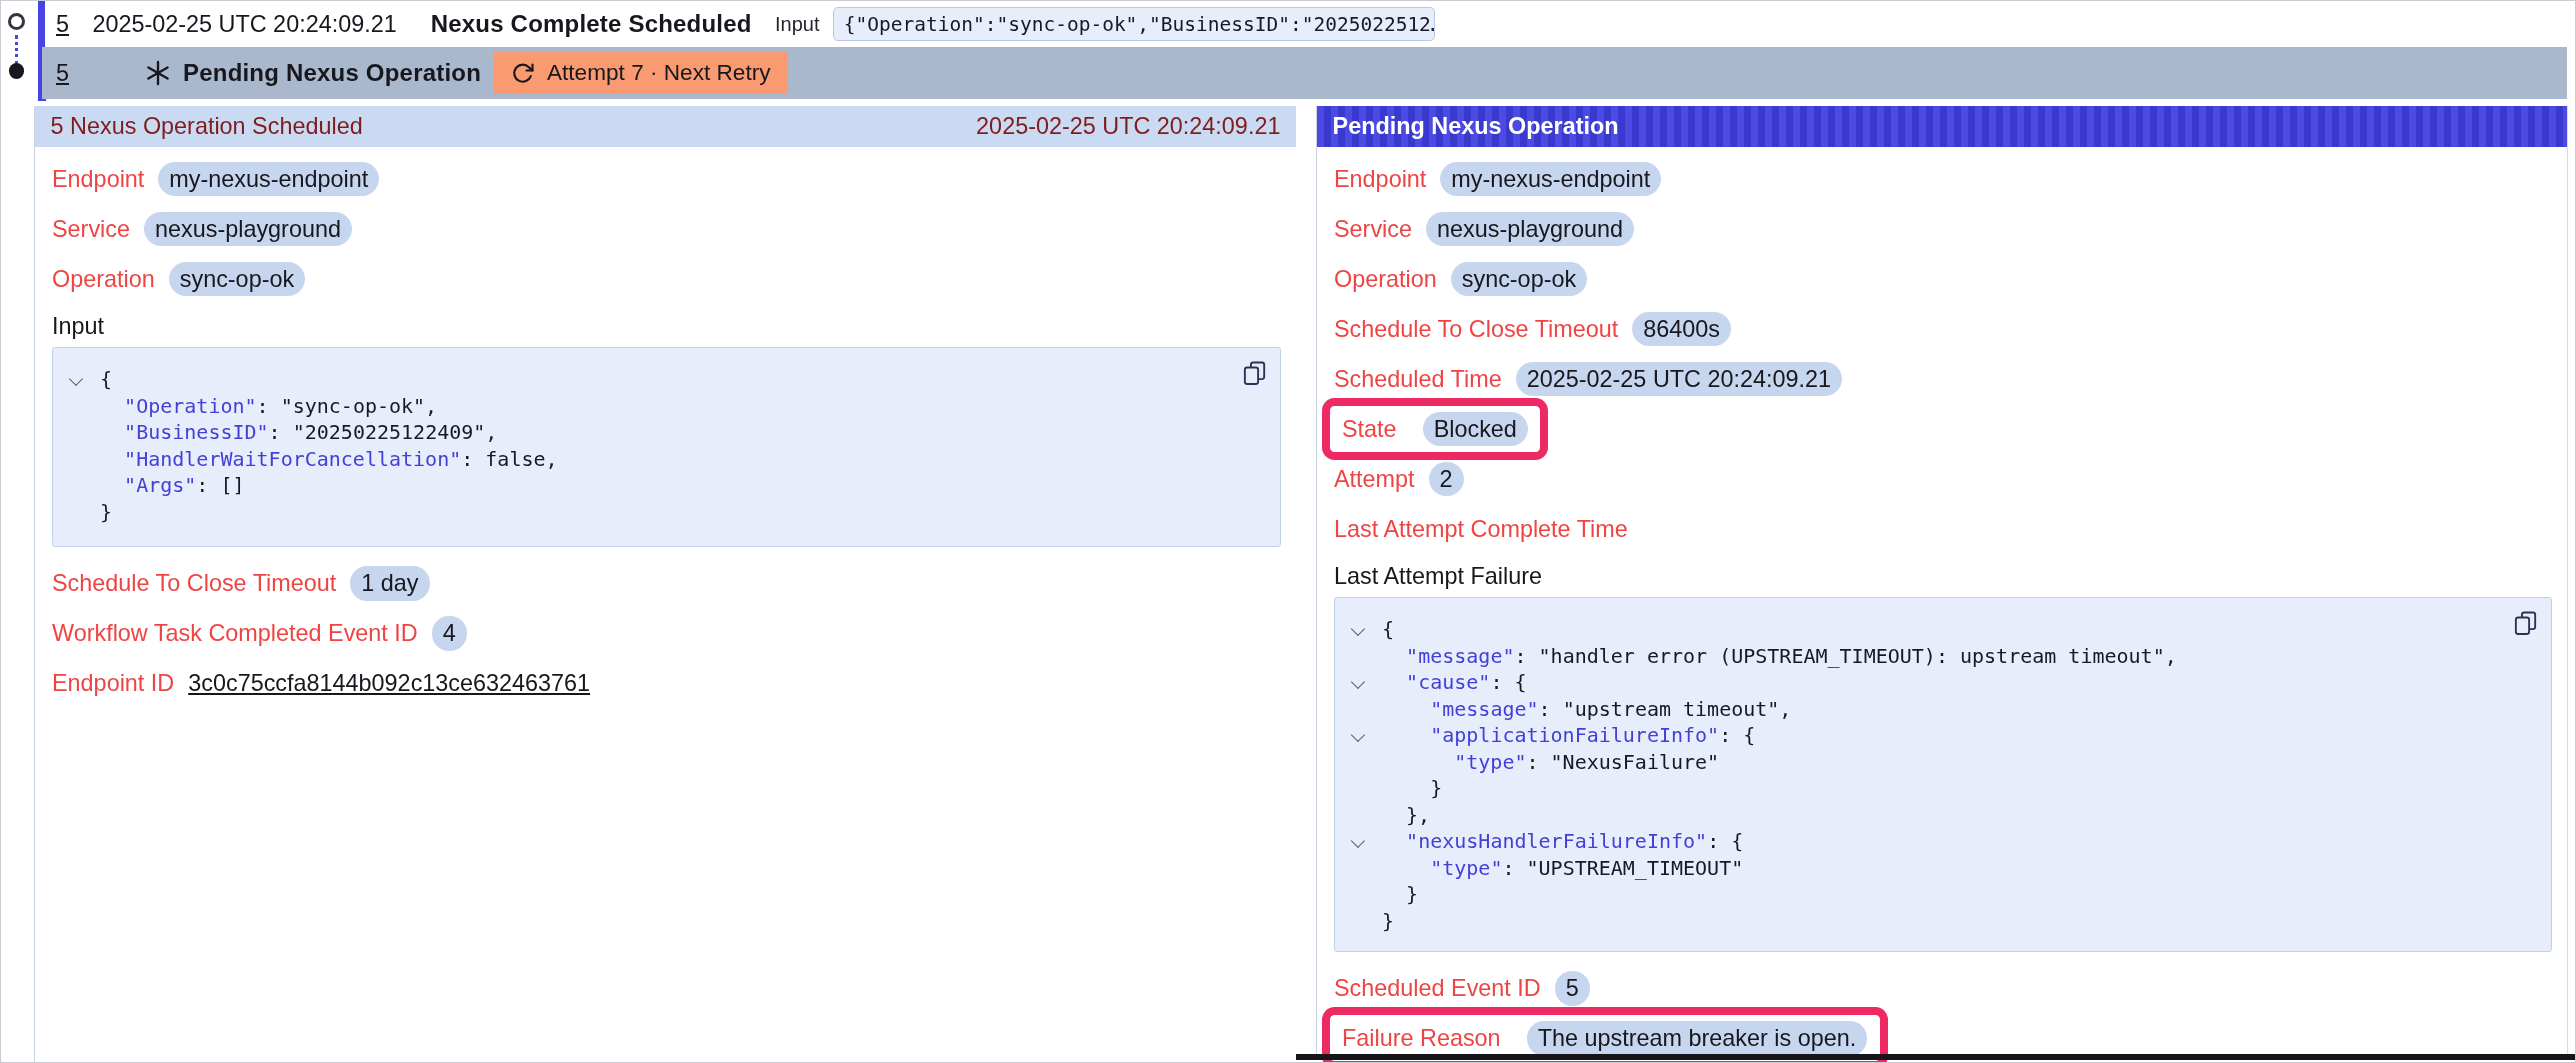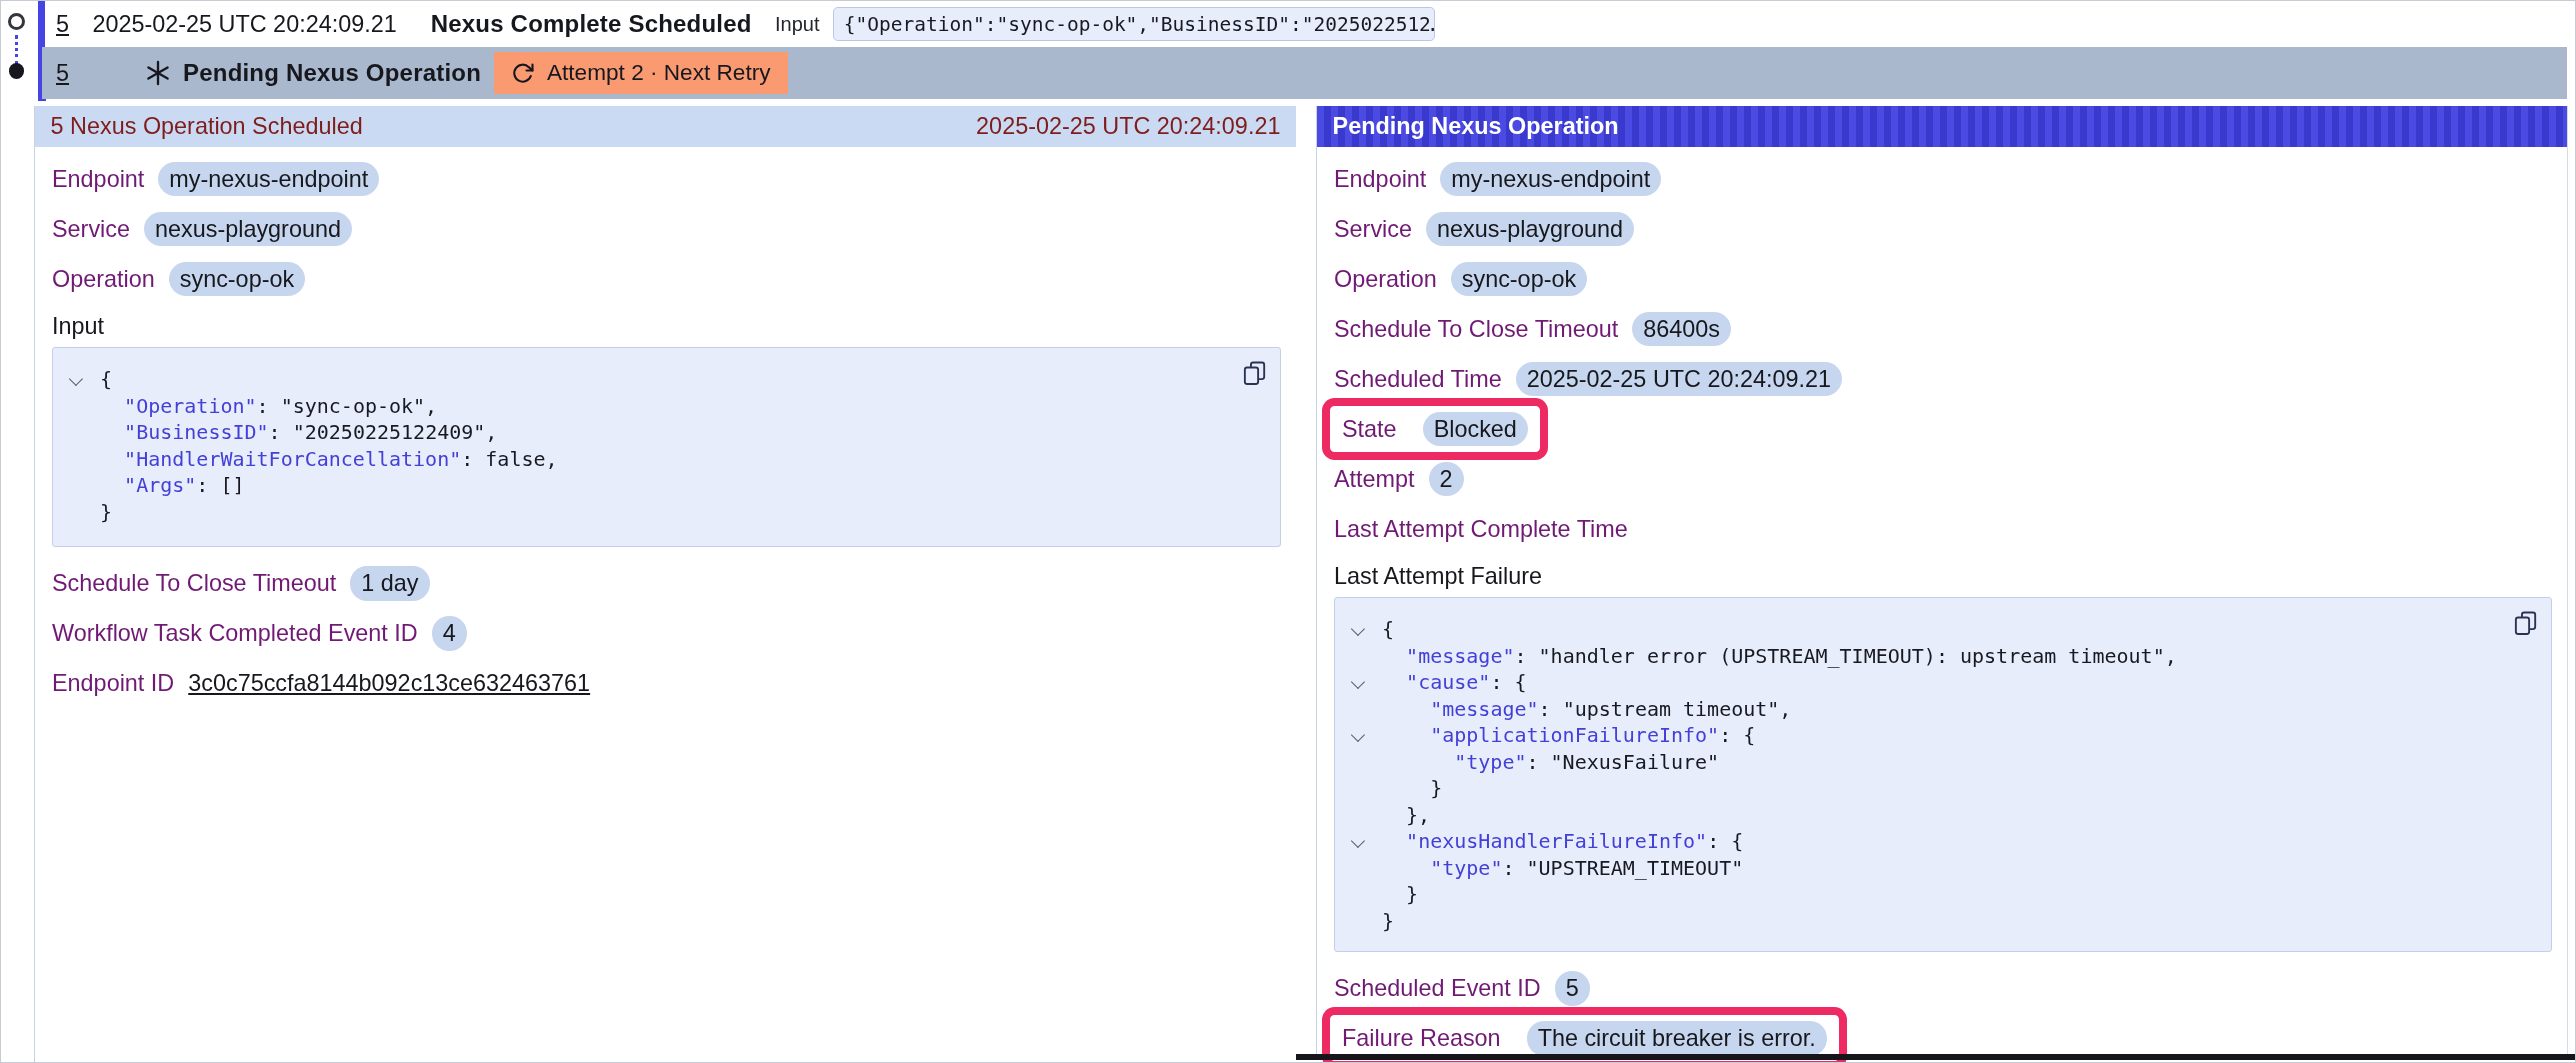--- a/index.html
+++ b/index.html
@@ -37,21 +37,21 @@
   .panel-right{left:1315px;width:1252px;height:952px;border-left:1.6px solid #c7d2e6;border-right:0.8px solid #d3dce9;}
   .panel-header{height:41px;display:flex;align-items:center;justify-content:space-between;padding:0 15.6px;box-sizing:border-box;font-size:23.4px;}
   .panel-header.event{background:#cadaf2;color:#7f1d1d;}
   .panel-header.pending{
     background:repeating-linear-gradient(90deg,#4b4ae3 0 7px,#3a39ce 7px 14px);
     color:#fff;font-weight:bold;
   }
   .panel-body{padding:14px 15.6px 0 17px;}
   
   .field-row{display:flex;align-items:center;gap:14px;height:36px;margin-bottom:14px;}
-  .field-label{font-size:23.4px;color:#701a75;white-space:nowrap;}
+  .field-label{font-size:23.4px;color:#ef4444;white-space:nowrap;}
   .field-badge{background:#c7d6ef;border-radius:17px;padding:3.9px 11px;font-size:23.4px;color:#17181d;white-space:nowrap;}
   .field-link{font-size:23.4px;color:#17181d;text-decoration:underline;cursor:pointer;white-space:nowrap;}
   .label-only{height:31px;display:flex;align-items:center;font-size:23.4px;margin:1.6px 0 4.7px 0;}
   .annotation{
     display:inline-flex;align-items:center;gap:26px;border:8.6px solid #ee2a63;border-radius:12.5px;
     padding:5.5px 12.5px;margin:-14px 17px -14px -12.5px;background:#fff;
   }
   
   .code-block{
     position:relative;background:#e7edfb;border:0.8px solid #c3cfe9;border-radius:3.1px;
@@ -96,21 +96,21 @@
       </svg>
     </span>
     <span class="row-title">Pending Nexus Operation</span>
     <span class="retry-badge">
       <span style="line-height:0;">
         <svg width="24" height="24" viewBox="0 0 24 24" fill="none" stroke="#17171f" stroke-width="2.1" stroke-linecap="round" stroke-linejoin="round">
           <polyline points="21.5 3.5 21.5 9.5 15.5 9.5"></polyline>
           <path d="M19.79 15a8.5 8.5 0 1 1-2-8.86L21.5 9.5"></path>
         </svg>
       </span>
-      <span>Attempt 2 · Next Retry</span>
+      <span>Attempt 7 · Next Retry</span>
     </span>
   </div>
 
   <div class="panel panel-left">
     <div class="panel-header event">
       <span>5 Nexus Operation Scheduled</span>
       <span>2025-02-25 UTC 20:24:09.21</span>
     </div>
     <div class="panel-body">
       <div>
@@ -225,21 +225,21 @@
         </button>
       </div>
       <div>
           <div class="field-row">
             <span class="field-label">Scheduled Event ID</span>
             <span class="field-badge">5</span>
           </div>
           <div class="field-row">
             <span class="annotation">
               <span class="field-label">Failure Reason</span>
-              <span class="field-badge">The circuit breaker is error.</span>
+              <span class="field-badge">The upstream breaker is open.</span>
             </span>
           </div>
         </div>
     </div>
   </div>
 
   <div class="bottom-dark-line"></div>
 </div>
 
 

